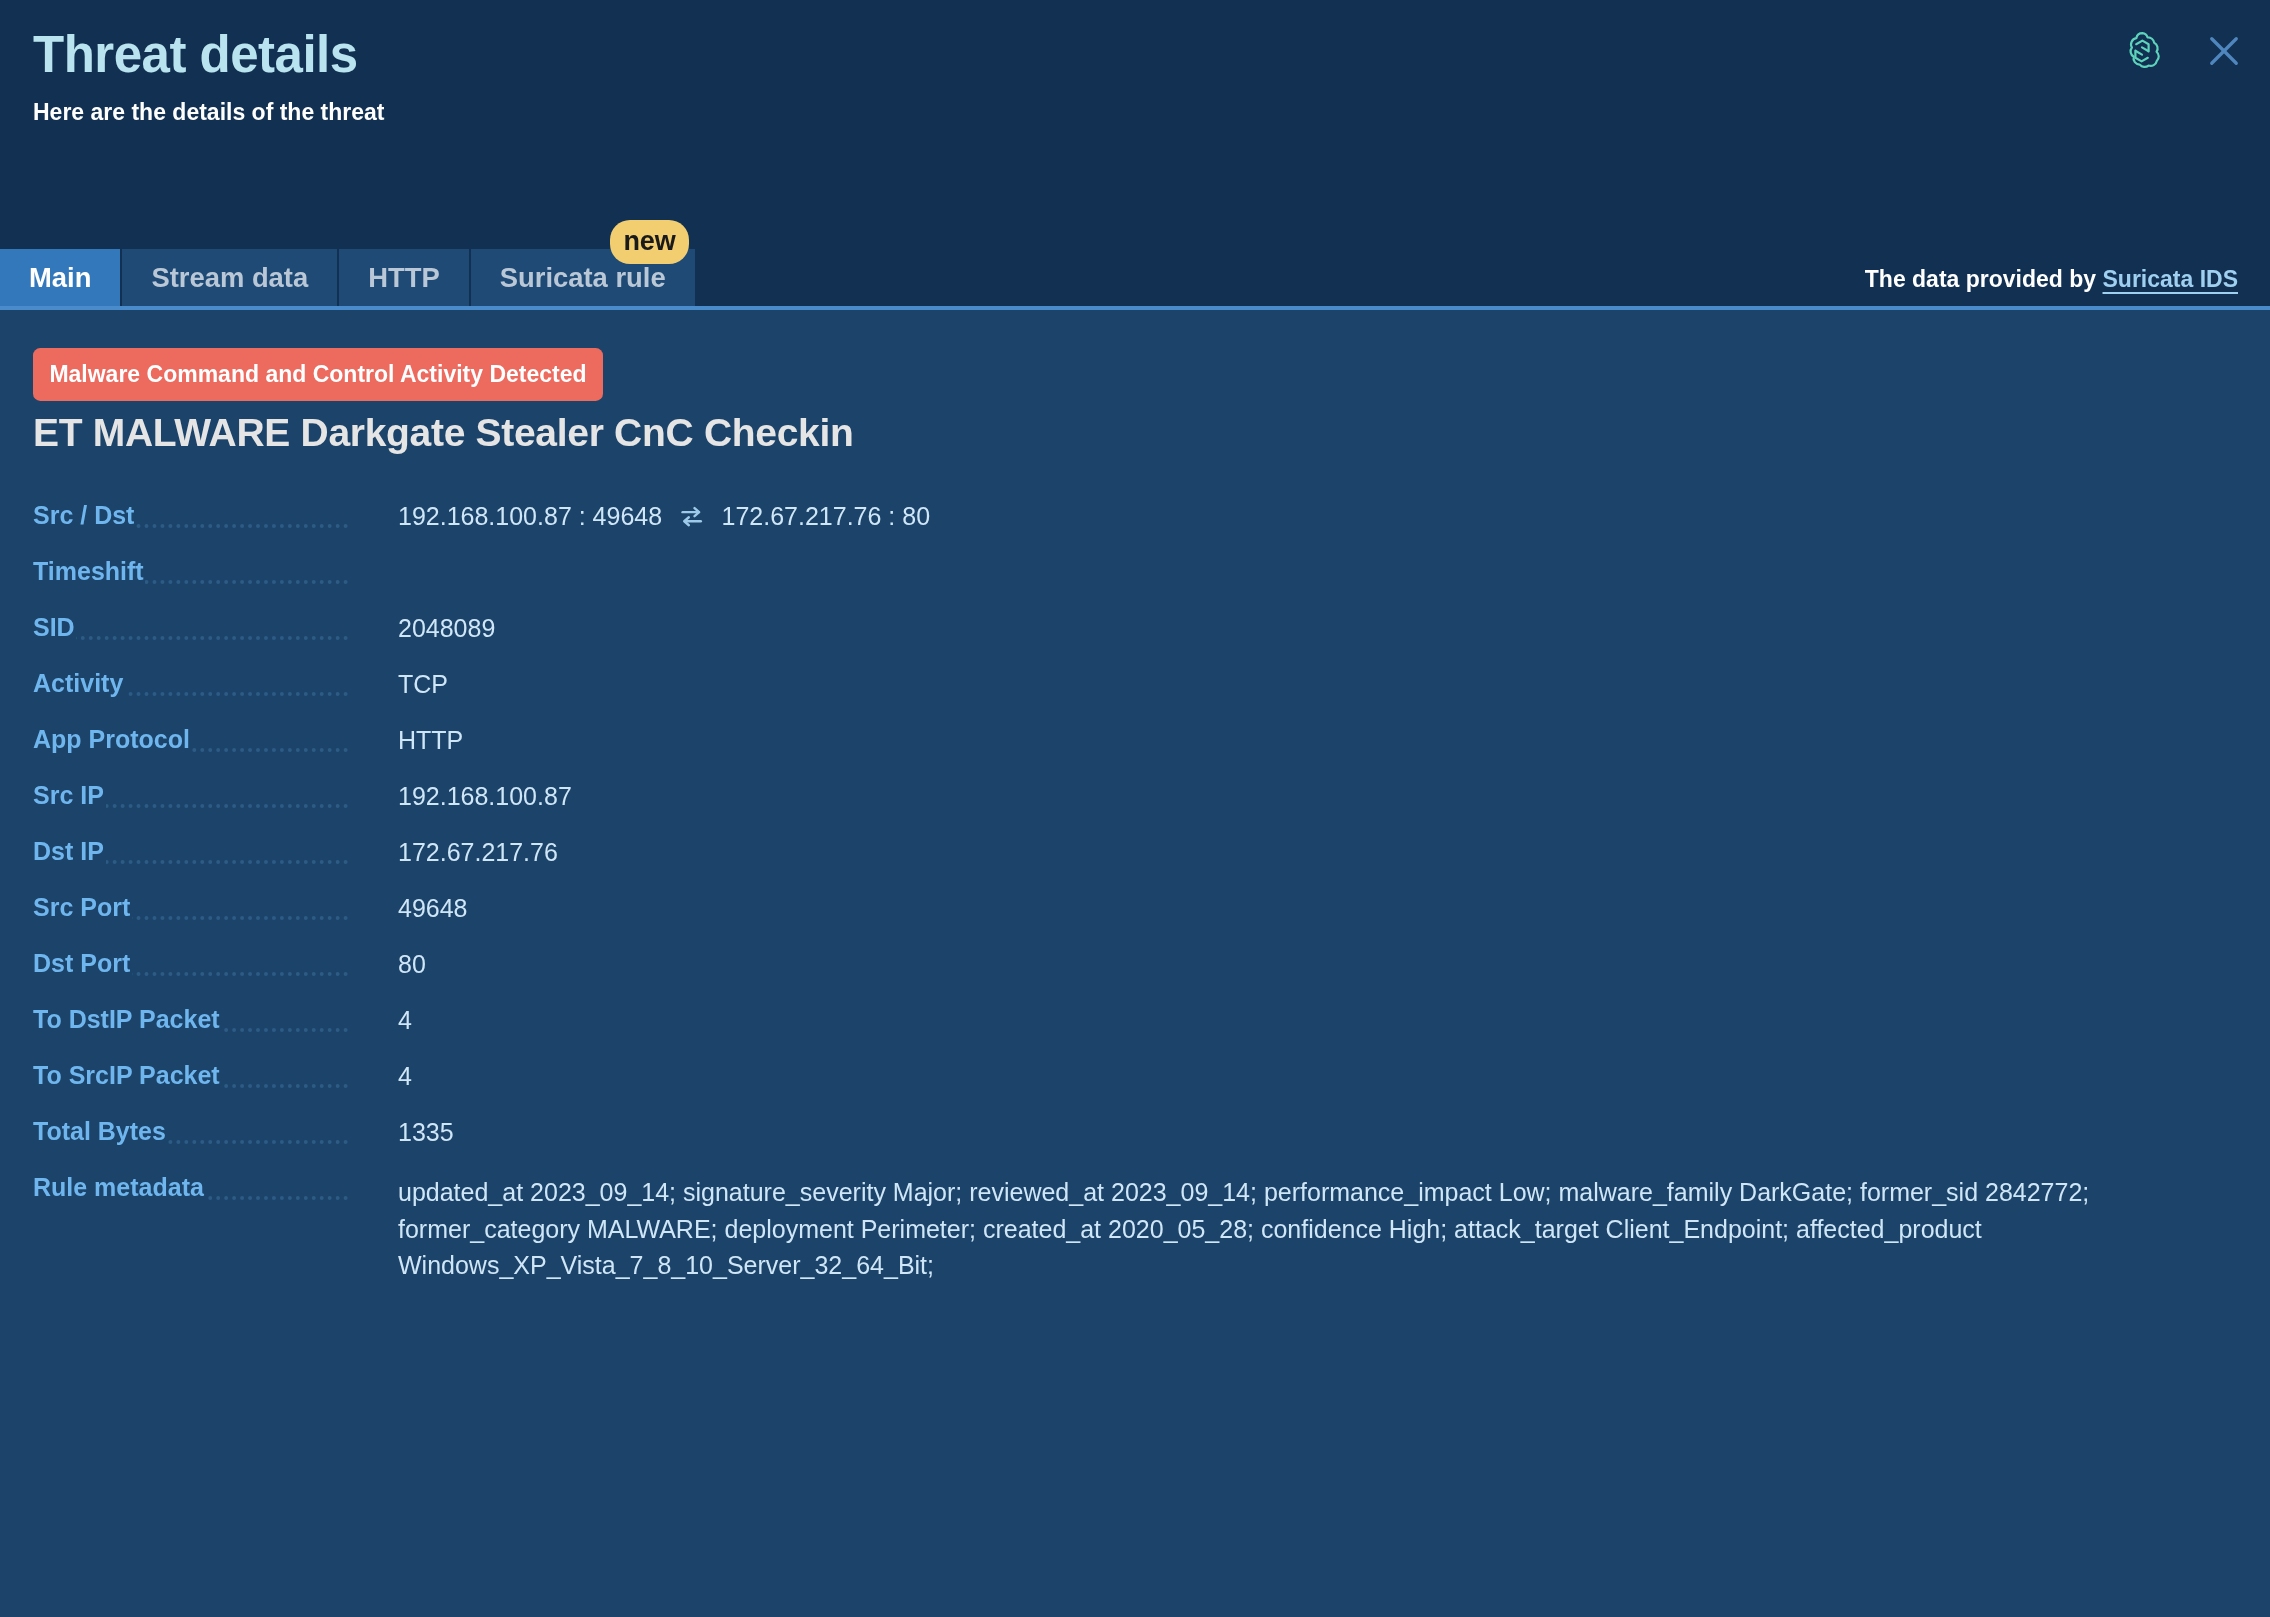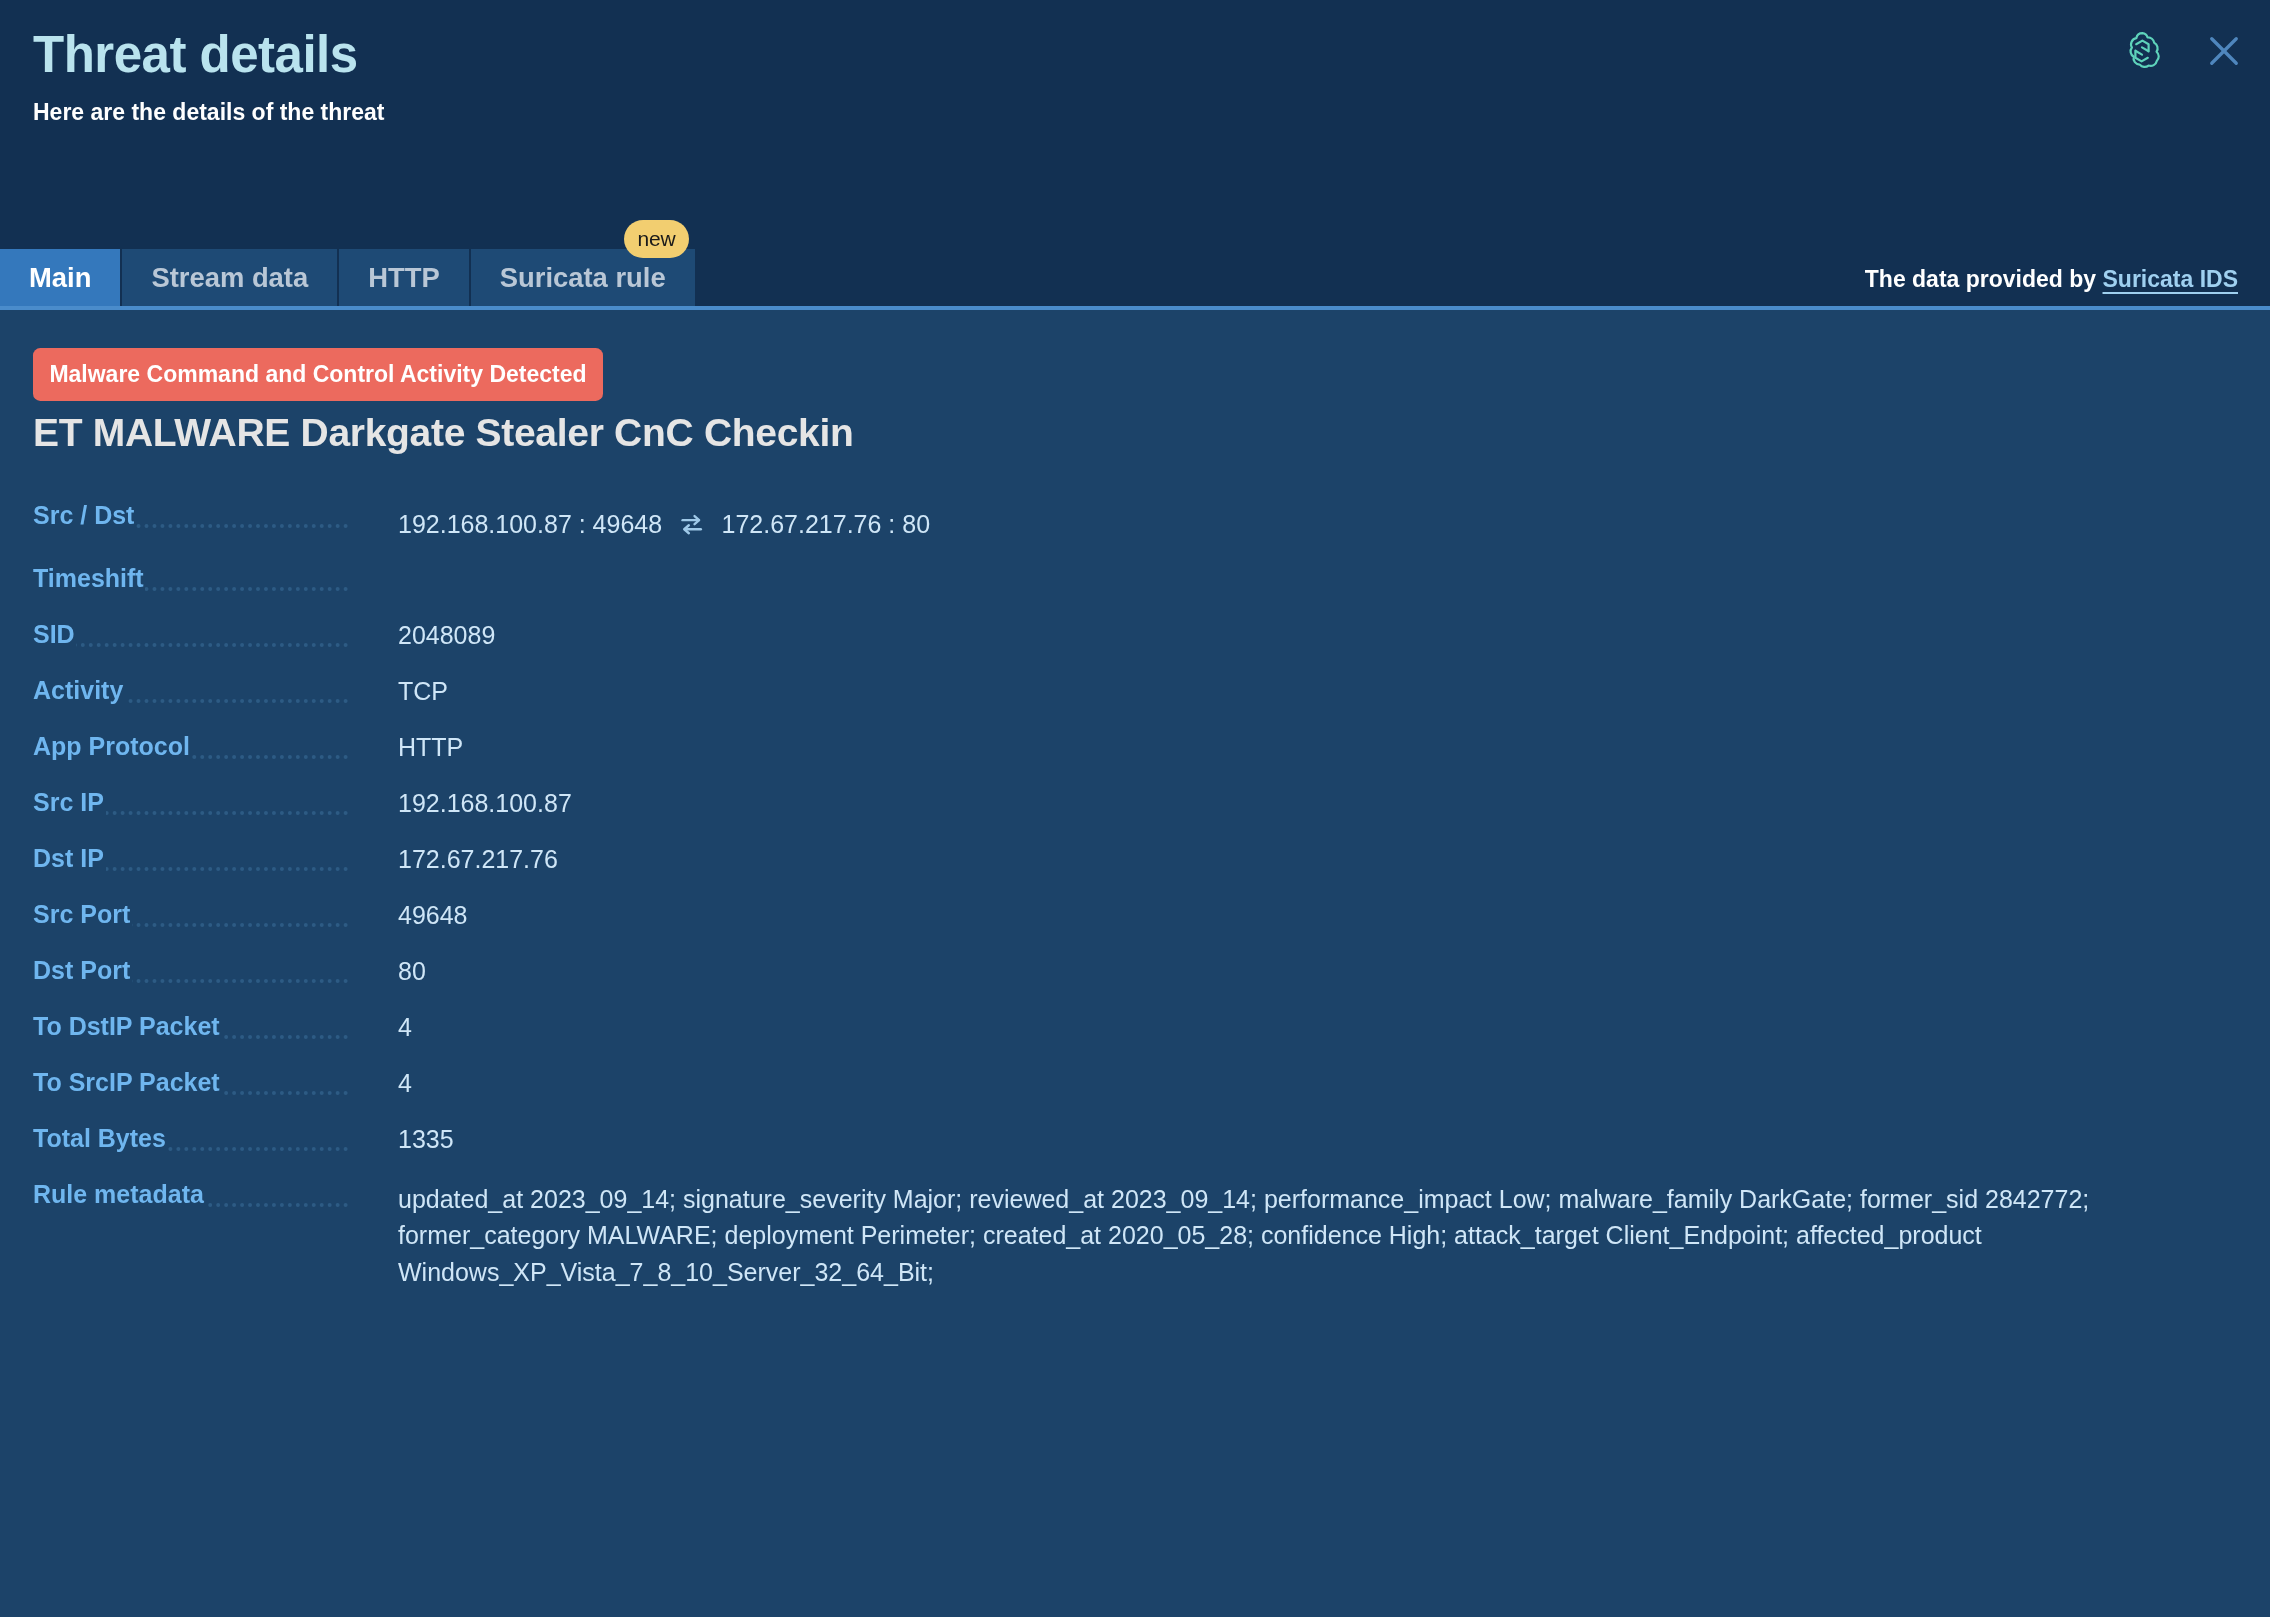--- a/index.html
+++ b/index.html
@@ -103,22 +103,22 @@
   }
 
   .tab.last { border-right: none; }
 
   .tab-badge {
     position: absolute;
     top: -29px;
     right: 5.5px;
     background: #f2ce70;
     color: #1a1a1a;
-    font-size: 21px;
-    font-weight: normal;
+    font-size: 27px;
+    font-weight: bold;
     line-height: 1;
     padding: 8.2px 13.7px 9.1px 13.7px;
     border-radius: 20px;
     letter-spacing: -0.2px;
   }
 
   .provider {
     margin-left: auto;
     font-size: 23px;
     font-weight: bold;
@@ -206,21 +206,20 @@
 
   .row-value.wrap {
     line-height: 1.45;
     max-width: 1809px;
   }
 
   .srcdst {
     display: flex;
     align-items: center;
     gap: 16px;
-    margin-top: 8px;
   }
 
   .exchange-icon {
     width: 27.4px;
     height: 27.4px;
     display: block;
     flex: 0 0 27.4px;
   }
 </style>
 </head>

